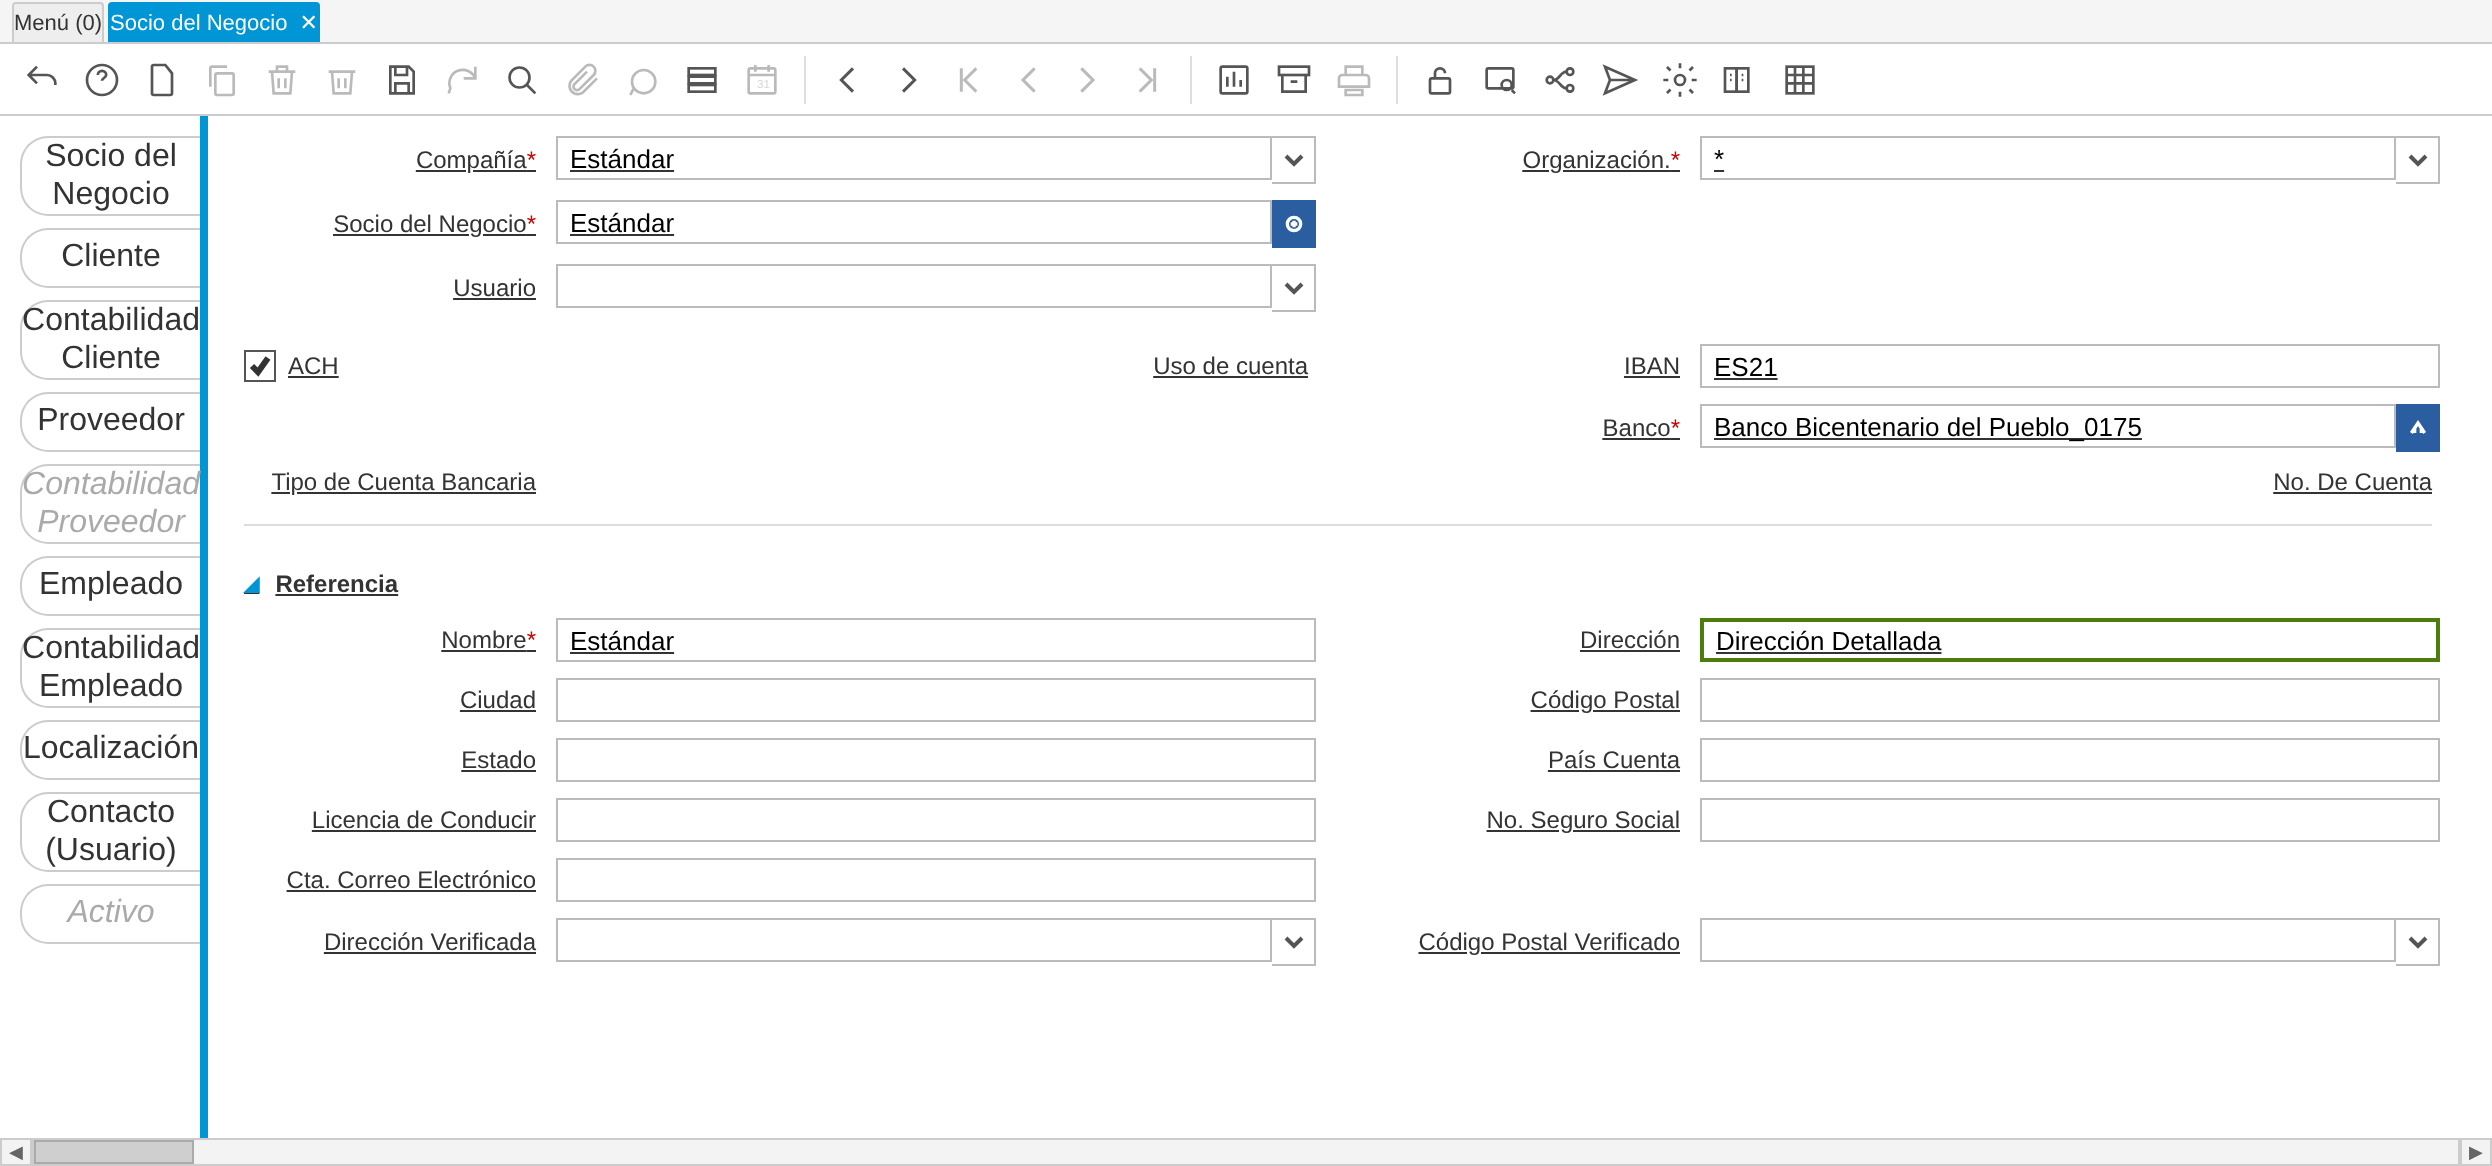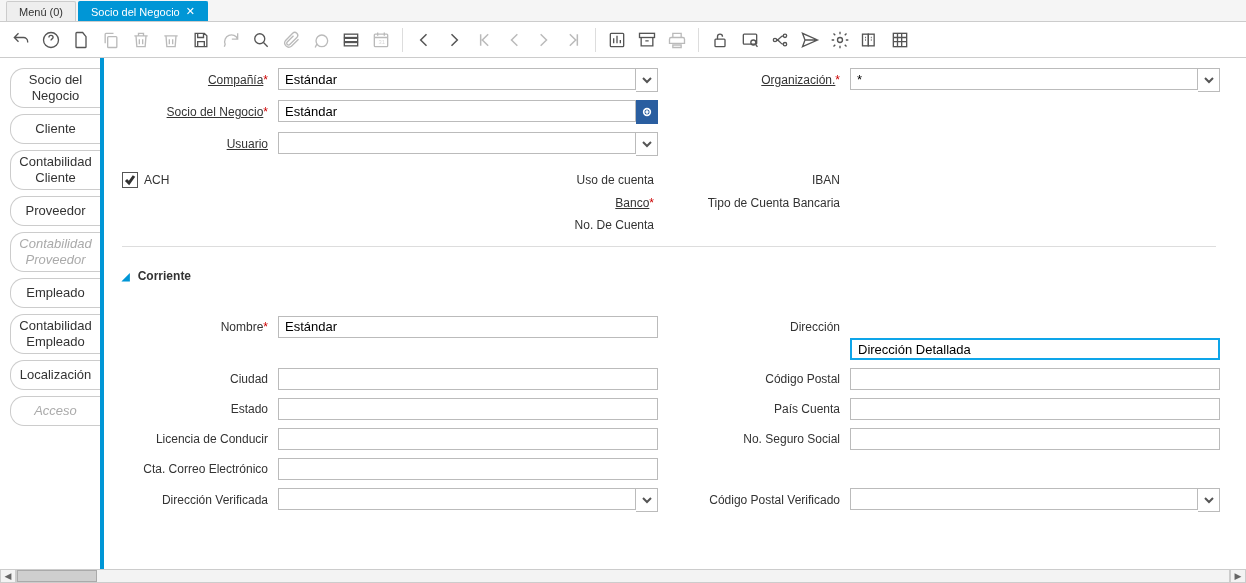--- a/index.html
+++ b/index.html
@@ -1,47 +1,47 @@
 <!DOCTYPE html>
 <html><head>
 <meta charset="utf-8">
 <style>
   * { box-sizing: border-box; margin: 0; padding: 0; }
   body { font-family: Arial, sans-serif; font-size: 12px; color: #333; background: #fff; width: 1246px; height: 583px; overflow: hidden; position: relative; }
 
   
   .tabs-bar { height: 22px; background: #f5f5f5; border-bottom: 1px solid #ccc; display: flex; align-items: flex-end; padding-left: 6px; gap: 2px; }
-  .tab { height: 20px; padding: 0 12px; display: flex; align-items: center; gap: 6px; border: 1px solid #ccc; border-bottom: none; border-radius: 2px 2px 0 0; background: #eee; font-size: 11px; cursor: pointer; }
+  .tab { height: 20px; padding: 0 0; display: flex; align-items: center; gap: 6px; border: 1px solid #ccc; border-bottom: none; border-radius: 2px 2px 0 0; background: #eee; font-size: 11px; cursor: pointer; }
   .tab.active { background: #0096d6; color: #fff; border-color: #0096d6; }
   .tab .close-x { font-size: 11px; cursor: pointer; }
 
   
   .toolbar { height: 36px; border-bottom: 1px solid #ccc; display: flex; align-items: center; padding: 0 10px; gap: 8px; }
   .toolbar .icon { width: 22px; height: 22px; display: flex; align-items: center; justify-content: center; color: #666; cursor: pointer; }
   .toolbar .icon svg { width: 20px; height: 20px; stroke: #555; }
   .toolbar .sep { width: 1px; height: 24px; background: #ddd; margin: 0 2px; }
 
   
   .main { display: flex; height: calc(100% - 58px); }
   .side-tabs { width: 104px; background: #fff; border-right: 4px solid #0096d6; display: flex; flex-direction: column; padding-top: 10px; gap: 0; position: relative; }
-  .side-tab { margin-left: 10px; height: 40px; border: 1px solid #ccc; border-right: none; border-radius: 14px 0 0 14px; display: flex; align-items: center; justify-content: center; text-align: center; font-size: 13px; line-height: 1.2; background: #fff; cursor: pointer; margin-bottom: 6px; padding: 0 4px; }
+  .side-tab { margin-left: 10px; height: 40px; border: 1px solid #ccc; border-right: none; border-radius: 14px 0 0 14px; display: flex; align-items: center; justify-content: center; text-align: center; font-size: 16px; line-height: 1.2; background: #fff; cursor: pointer; margin-bottom: 6px; padding: 0 4px; }
   .side-tab.single { height: 30px; }
   .side-tab.active { background: #0096d6; color: #fff; border-color: #0096d6; }
   .side-tab.disabled { color: #aaa; font-style: italic; }
 
-  .content { flex: 1; overflow-y: auto; padding: 10px 30px 20px 18px; position: relative; }
+  .content { flex: 1; overflow-y: auto; padding: 10px 30px 20px 18px; position: relative; text-decoration: underline; }
 
   .form-grid { display: grid; grid-template-columns: 150px 380px 180px 370px; column-gap: 6px; row-gap: 8px; align-items: center; }
   .label-cell { text-align: right; font-size: 12px; padding-right: 4px; }
   .label-cell .lbl { }
   .label-cell .lbl.underline { text-decoration: underline; }
   .label-cell .req { color: #c00; }
   .input-wrap { display: flex; align-items: stretch; }
   .text-input { flex: 1; height: 22px; border: 1px solid #bbb; padding: 0 6px; font-size: 13px; background: #fff; }
-  .text-input.highlight { border: 2px solid #0ea5e9; margin-top: 45px; }
+  .text-input.highlight { border: 2px solid #4d7c0f; }
   .dd-btn { width: 22px; height: 24px; border: 1px solid #bbb; border-left: none; background: #fff; display: flex; align-items: center; justify-content: center; cursor: pointer; }
   .dd-btn.blue { background: #2a5ea0; border-color: #2a5ea0; color: #fff; }
   .dd-btn svg { width: 10px; height: 10px; stroke: #555; fill: none; stroke-width: 2; }
   .dd-btn.blue svg { stroke: #fff; }
   .checkbox-cell { display: flex; align-items: center; gap: 6px; }
   .checkbox-box { width: 16px; height: 16px; border: 1px solid #555; display: flex; align-items: center; justify-content: center; background: #fff; cursor: pointer; }
   .checkbox-box svg { width: 12px; height: 12px; stroke: #333; stroke-width: 3; fill: none; }
 
   .section-header { display: flex; align-items: center; gap: 8px; margin: 18px 0 10px 0; font-weight: bold; font-size: 12px; }
   .section-header .triangle { color: #0096d6; font-size: 10px; }
@@ -256,22 +256,25 @@
       </div>
     <div class="side-tab single">
         <span>Empleado</span>
       </div>
     <div class="side-tab">
         <span>Contabilidad<br>Empleado</span>
       </div>
     <div class="side-tab single">
         <span>Localización</span>
       </div>
+    <div class="side-tab">
+        <span>Contacto<br>(Usuario)</span>
+      </div>
     <div class="side-tab single disabled">
-        <span>Acceso</span>
+        <span>Activo</span>
       </div>
   </div>
 
   <div class="content">
     <div class="form-grid">
 
       <div class="label-cell"><span class="lbl underline">Compañía</span><span class="req">*</span></div>
       <div class="input-wrap">
         <input class="text-input" value="Estándar" style="">
         <div class="dd-btn">
@@ -324,35 +327,46 @@
         <div class="checkbox-box">
             <svg viewBox="0 0 12 12">
               <path d="M2 6l3 3 5-7"></path>
             </svg>
           </div>
         <span>ACH</span>
       </div>
       <div class="label-cell"><span class="lbl">Uso de cuenta</span></div>
 
       <div class="label-cell"><span class="lbl">IBAN</span></div>
+      <div class="input-wrap">
+          <input class="text-input" value="ES21" style="">
+        </div>
       <div></div>
         <div></div>
 
       <div class="label-cell"><span class="lbl underline">Banco</span><span class="req">*</span></div>
+      <div class="input-wrap">
+        <input class="text-input" value="Banco Bicentenario del Pueblo_0175" style="">
+        <div class="dd-btn blue">
+            <svg viewBox="0 0 12 12">
+              <path d="M2 9l4-6 4 6M4 9V6M8 9V6"></path>
+            </svg>
+          </div>
+      </div>
       <div class="label-cell"><span class="lbl">Tipo de Cuenta Bancaria</span></div>
 
       <div></div>
         <div></div>
       <div class="label-cell"><span class="lbl">No. De Cuenta</span></div>
     </div>
 
     <div class="section-divider">
       <div class="section-header">
         <span class="triangle">◢</span>
-        <span>Corriente</span>
+        <span>Referencia</span>
       </div>
     </div>
 
     <div class="form-grid">
 
       <div class="label-cell"><span class="lbl">Nombre</span><span class="req">*</span></div>
       <div class="input-wrap">
           <input class="text-input" value="Estándar" style="">
         </div>
       <div class="label-cell"><span class="lbl">Dirección</span></div>

